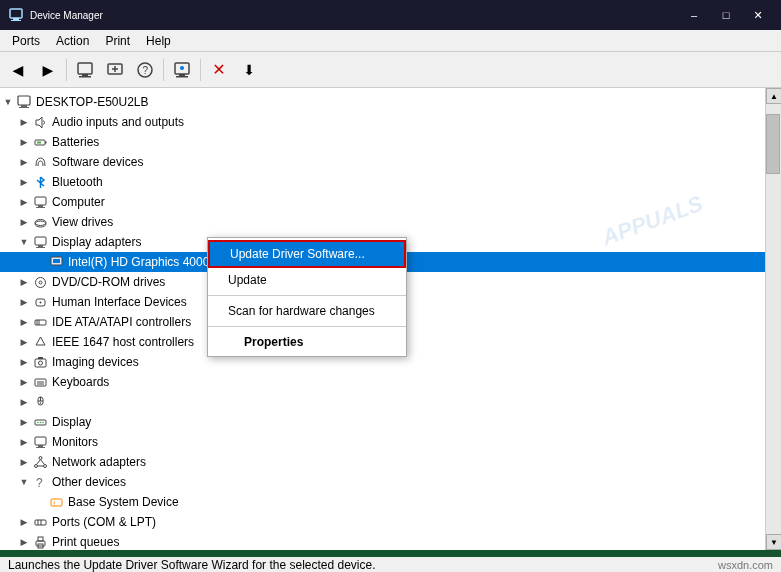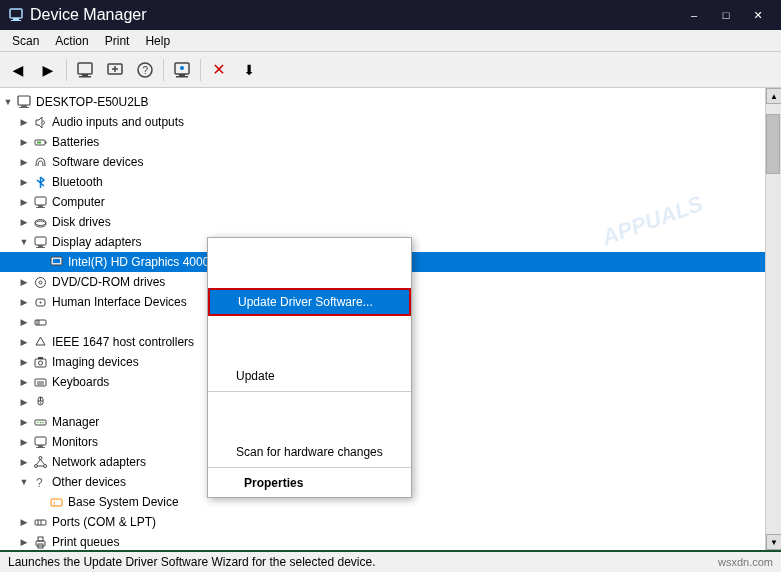--- a/index.html
+++ b/index.html
@@ -25,21 +25,21 @@
     .title-bar-icon {
       width: 16px;
       height: 16px;
       margin-right: 6px;
       display: flex;
       align-items: center;
       justify-content: center;
     }
     .title-bar-text {
       flex: 1;
-      font-size: 16px;
+      font-size: 10px;
     }
     .title-bar-controls {
       display: flex;
       gap: 2px;
     }
     .title-btn {
       width: 30px;
       height: 28px;
       display: flex;
       align-items: center;
@@ -182,25 +182,24 @@
     .context-menu {
       position: absolute;
       background: white;
       border: 1px solid #aaa;
       box-shadow: 2px 2px 8px rgba(0,0,0,0.3);
       z-index: 100;
       min-width: 200px;
       padding: 2px 0;
     }
     .ctx-item {
-      padding: 5px 28px;
+      padding: 5px 20px;
       cursor: pointer;
       font-size: 12px;
       white-space: nowrap;
-      margin-top: 48px;
     }
     .ctx-item.highlighted {
       background: #0078d7;
       color: white;
       border: 2px solid #c00;
       font-weight: normal;
     }
     .ctx-separator {
       height: 1px;
       background: #ccc;
@@ -210,21 +209,21 @@
       font-weight: bold;
       padding: 5px 36px;
       cursor: pointer;
       font-size: 12px;
     }
 
     
     .status-bar {
       height: 22px;
       background: #f0f0f0;
-      border-top: 2px solid #14532d;
+      border-top: 7px solid #14532d;
       display: flex;
       align-items: center;
       padding: 0 8px;
       font-size: 12px;
     }
 
     
     .watermark {
       position: absolute;
       right: 60px;
@@ -251,21 +250,21 @@
   </div>
   <span class="title-bar-text">Device Manager</span>
   <div class="title-bar-controls">
     <button class="title-btn">–</button>
     <button class="title-btn">□</button>
     <button class="title-btn close">✕</button>
   </div>
 </div>
 
 <div class="menu-bar">
-  <div class="menu-item">Scan</div>
+  <div class="menu-item">Ports</div>
   <div class="menu-item">Action</div>
   <div class="menu-item">Print</div>
   <div class="menu-item">Help</div>
 </div>
 
 <div class="toolbar">
   <button class="toolbar-btn" title="Back">◀</button>
   <button class="toolbar-btn" title="Forward">▶</button>
   <div class="toolbar-sep"></div>
   <button class="toolbar-btn" title="Properties">
@@ -375,21 +374,21 @@
         </div>
         <div class="tree-item">
           <div class="tree-indent"></div>
           <div class="tree-expand">▶</div>
           <div class="tree-icon">
             <svg width="13" height="13" viewBox="0 0 13 13">
               <ellipse cx="6.5" cy="6.5" rx="5.5" ry="3" fill="none" stroke="#444" stroke-width="1"></ellipse>
               <ellipse cx="6.5" cy="8" rx="5.5" ry="3" fill="none" stroke="#444" stroke-width="1"></ellipse>
             </svg>
           </div>
-          <span class="tree-label">Disk drives</span>
+          <span class="tree-label">View drives</span>
         </div>
         <div class="tree-item">
           <div class="tree-indent"></div>
           <div class="tree-expand">▼</div>
           <div class="tree-icon">
             <svg width="13" height="13" viewBox="0 0 13 13">
               <rect x="1" y="1" width="11" height="8" rx="1" fill="none" stroke="#444" stroke-width="1"></rect>
               <rect x="4" y="9" width="5" height="2" fill="#666"></rect>
               <rect x="2" y="11" width="9" height="1" fill="#666"></rect>
             </svg>
@@ -433,20 +432,21 @@
         <div class="tree-item">
           <div class="tree-indent"></div>
           <div class="tree-expand">▶</div>
           <div class="tree-icon">
             <svg width="13" height="13" viewBox="0 0 13 13">
               <rect x="1" y="4" width="11" height="5" rx="1" fill="none" stroke="#444" stroke-width="1"></rect>
               <line x1="3" y1="4" x2="3" y2="9" stroke="#444" stroke-width="1"></line>
               <line x1="5" y1="4" x2="5" y2="9" stroke="#444" stroke-width="1"></line>
             </svg>
           </div>
+          <span class="tree-label">IDE ATA/ATAPI controllers</span>
         </div>
         <div class="tree-item">
           <div class="tree-indent"></div>
           <div class="tree-expand">▶</div>
           <div class="tree-icon">
             <svg width="13" height="13" viewBox="0 0 13 13">
               <path d="M6.5 1 L11 9 L2 9 Z" fill="none" stroke="#444" stroke-width="1"></path>
             </svg>
           </div>
           <span class="tree-label">IEEE 1647 host controllers</span>
@@ -491,21 +491,21 @@
           <div class="tree-indent"></div>
           <div class="tree-expand">▶</div>
           <div class="tree-icon">
             <svg width="13" height="13" viewBox="0 0 13 13">
               <rect x="1" y="4" width="11" height="5" rx="1" fill="none" stroke="#444" stroke-width="1"></rect>
               <circle cx="4" cy="6.5" r="0.8" fill="#4a4"></circle>
               <circle cx="6.5" cy="6.5" r="0.8" fill="#4a4"></circle>
               <circle cx="9" cy="6.5" r="0.8" fill="#4a4"></circle>
             </svg>
           </div>
-          <span class="tree-label">Manager</span>
+          <span class="tree-label">Display</span>
         </div>
         <div class="tree-item">
           <div class="tree-indent"></div>
           <div class="tree-expand">▶</div>
           <div class="tree-icon">
             <svg width="13" height="13" viewBox="0 0 13 13">
               <rect x="1" y="1" width="11" height="8" rx="1" fill="none" stroke="#444" stroke-width="1"></rect>
               <rect x="4" y="9" width="5" height="2" fill="#666"></rect>
               <rect x="2" y="11" width="9" height="1" fill="#666"></rect>
             </svg>

